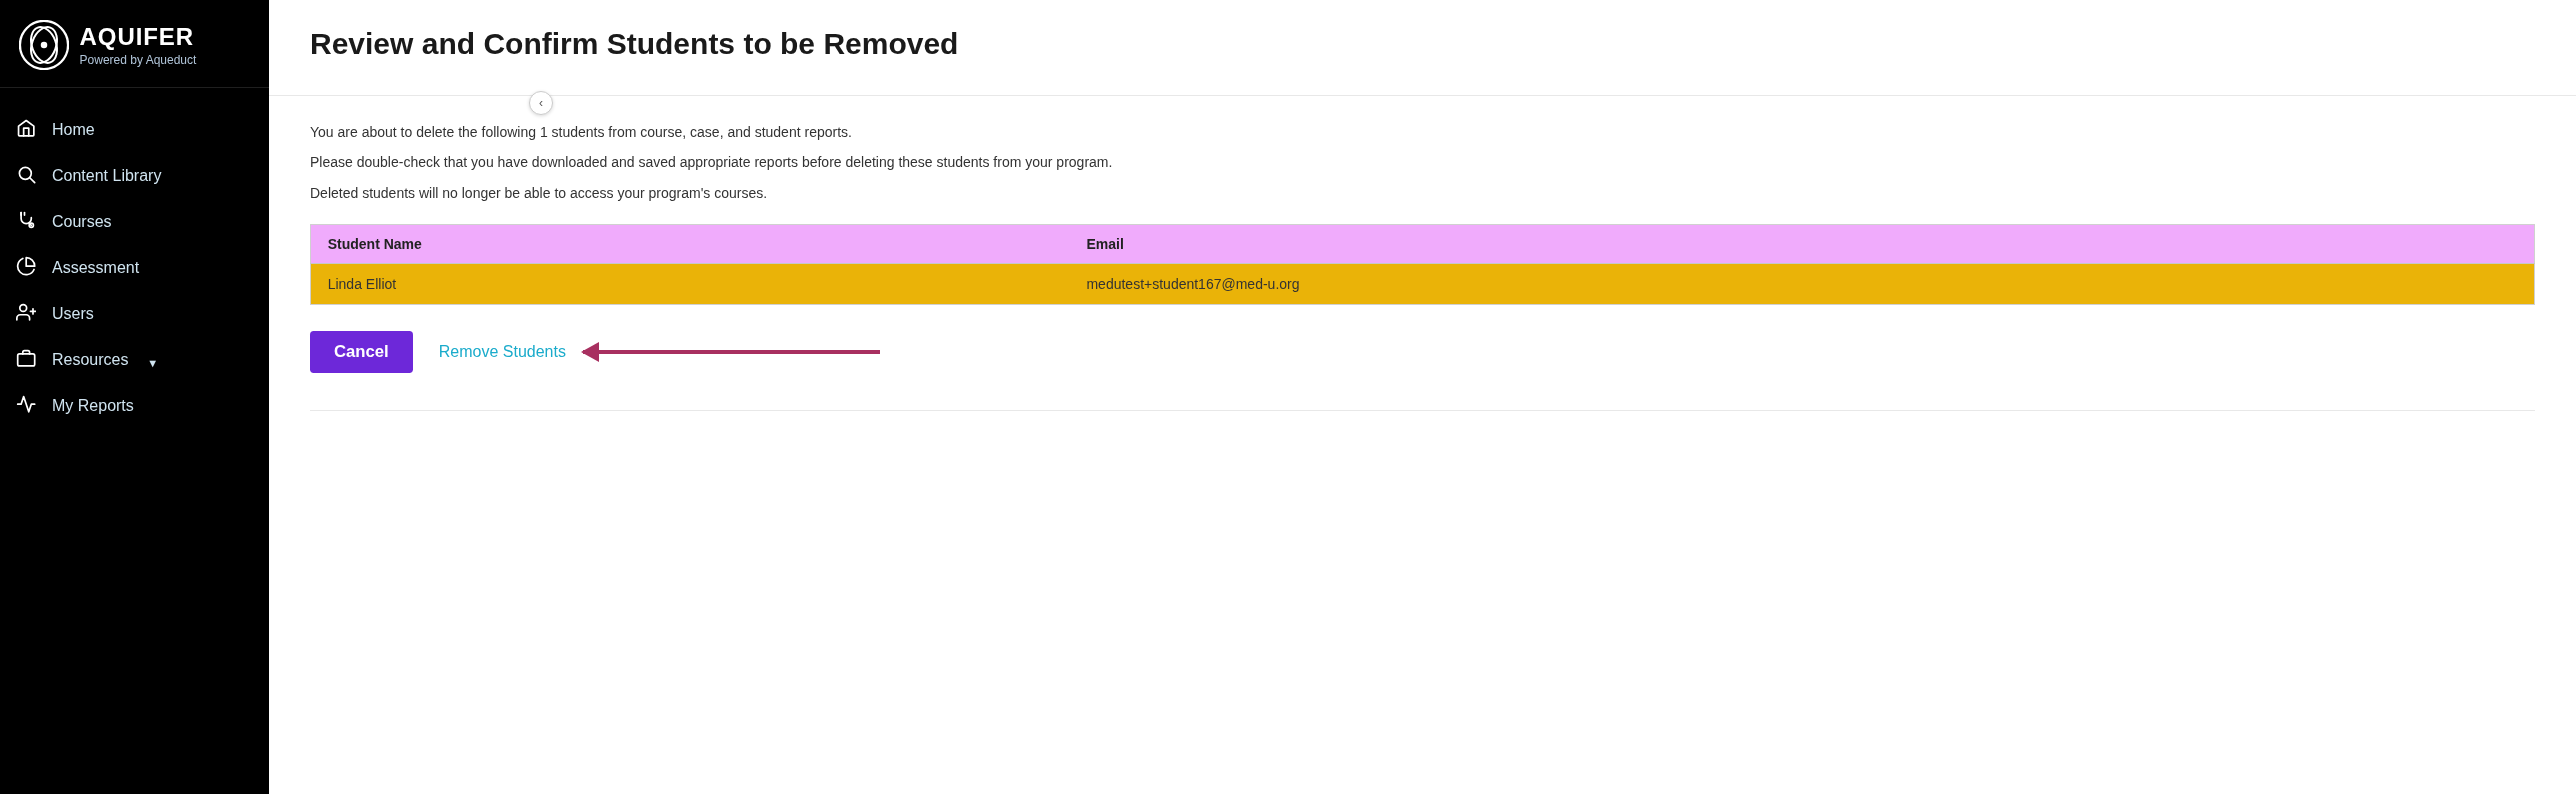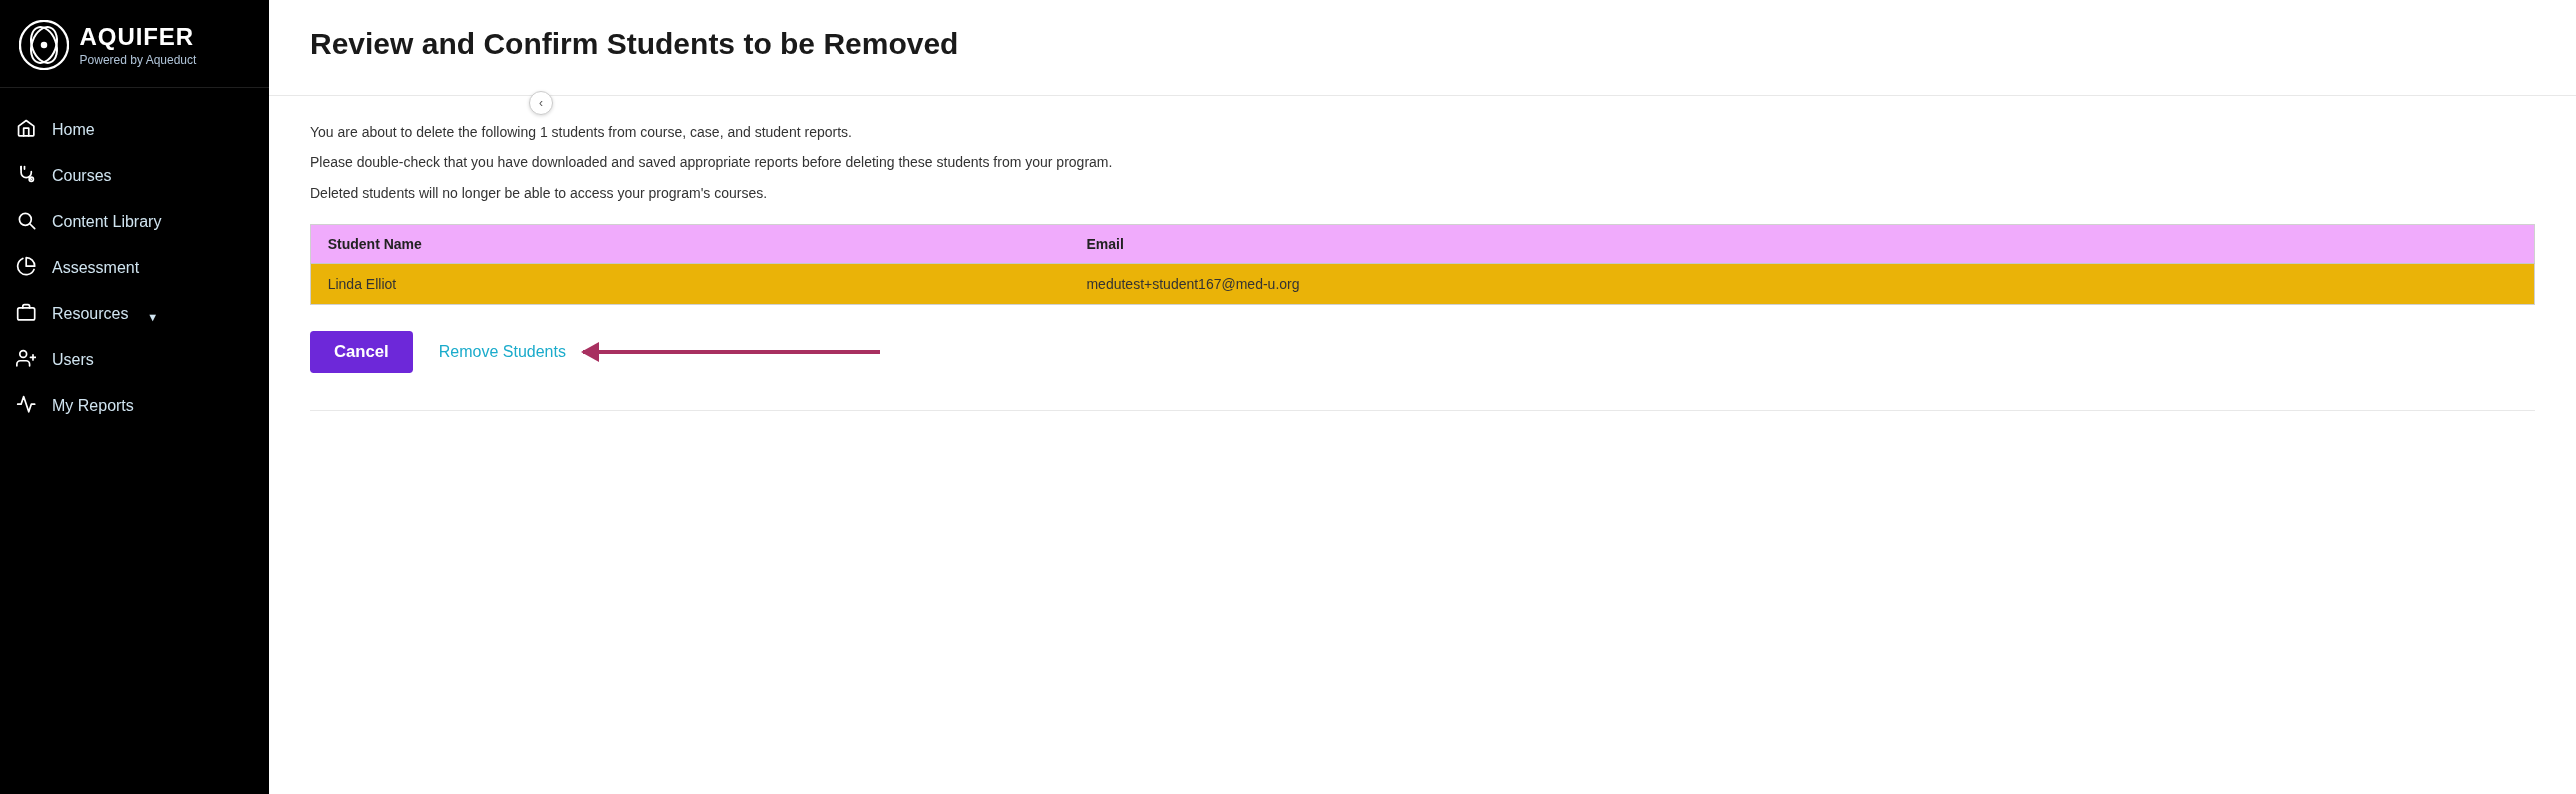--- a/index.html
+++ b/index.html
@@ -248,71 +248,71 @@
           <path d="M3 9.5L12 3l9 6.5V20a1 1 0 0 1-1 1H4a1 1 0 0 1-1-1V9.5z"></path>
           <path d="M9 21V12h6v9"></path>
         </svg>
       </span>
       <span class="nav-label">Home</span>
     </li>
 
     <li>
       <span class="nav-icon">
         <svg width="20.4" height="20.4" viewBox="0 0 24 24" fill="none" stroke="white" stroke-width="2" stroke-linecap="round" stroke-linejoin="round">
+          <circle cx="11" cy="11" r="7"></circle>
+          <line x1="16.5" y1="16.5" x2="22" y2="22"></line>
+        </svg>
+      </span>
+      <span class="nav-label">Content Library</span>
+    </li>
+
+    <li>
+      <span class="nav-icon">
+        <svg width="20.4" height="20.4" viewBox="0 0 24 24" fill="none" stroke="white" stroke-width="2" stroke-linecap="round" stroke-linejoin="round">
           <circle cx="18" cy="18" r="2.5"></circle>
           <path d="M6 3v7a6 6 0 0 0 6 6 6 6 0 0 0 6-6V9"></path>
           <line x1="6" y1="3" x2="6" y2="6"></line>
           <line x1="10" y1="3" x2="10" y2="6"></line>
           <path d="M15.5 15.5L18 18"></path>
         </svg>
       </span>
       <span class="nav-label">Courses</span>
     </li>
 
     <li>
       <span class="nav-icon">
         <svg width="20.4" height="20.4" viewBox="0 0 24 24" fill="none" stroke="white" stroke-width="2" stroke-linecap="round" stroke-linejoin="round">
-          <circle cx="11" cy="11" r="7"></circle>
-          <line x1="16.5" y1="16.5" x2="22" y2="22"></line>
-        </svg>
-      </span>
-      <span class="nav-label">Content Library</span>
-    </li>
-
-    <li>
-      <span class="nav-icon">
-        <svg width="20.4" height="20.4" viewBox="0 0 24 24" fill="none" stroke="white" stroke-width="2" stroke-linecap="round" stroke-linejoin="round">
           <path d="M21.21 15.89A10 10 0 1 1 8 2.83"></path>
           <path d="M22 12A10 10 0 0 0 12 2v10z"></path>
         </svg>
       </span>
       <span class="nav-label">Assessment</span>
-    </li>
-
-    <li>
-      <span class="nav-icon">
-        <svg width="20.4" height="20.4" viewBox="0 0 24 24" fill="none" stroke="white" stroke-width="2" stroke-linecap="round" stroke-linejoin="round">
-          <rect x="2" y="7" width="20" height="14" rx="2"></rect>
-          <path d="M16 7V5a2 2 0 0 0-2-2h-4a2 2 0 0 0-2 2v2"></path>
-        </svg>
-      </span>
-      <span class="nav-label">Resources</span>
-      <span class="chevron-down">▼</span>
     </li>
 
     <li>
       <span class="nav-icon">
         <svg width="20.4" height="20.4" viewBox="0 0 24 24" fill="none" stroke="white" stroke-width="2" stroke-linecap="round" stroke-linejoin="round">
           <path d="M16 21v-2a4 4 0 0 0-4-4H5a4 4 0 0 0-4 4v2"></path>
           <circle cx="8.5" cy="7" r="4"></circle>
           <line x1="20" y1="8" x2="20" y2="14"></line>
           <line x1="17" y1="11" x2="23" y2="11"></line>
         </svg>
       </span>
       <span class="nav-label">Users</span>
+    </li>
+
+    <li>
+      <span class="nav-icon">
+        <svg width="20.4" height="20.4" viewBox="0 0 24 24" fill="none" stroke="white" stroke-width="2" stroke-linecap="round" stroke-linejoin="round">
+          <rect x="2" y="7" width="20" height="14" rx="2"></rect>
+          <path d="M16 7V5a2 2 0 0 0-2-2h-4a2 2 0 0 0-2 2v2"></path>
+        </svg>
+      </span>
+      <span class="nav-label">Resources</span>
+      <span class="chevron-down">▼</span>
     </li>
 
     <li>
       <span class="nav-icon">
         <svg width="20.4" height="20.4" viewBox="0 0 24 24" fill="none" stroke="white" stroke-width="2" stroke-linecap="round" stroke-linejoin="round">
           <polyline points="22 12 18 12 15 21 9 3 6 12 2 12"></polyline>
         </svg>
       </span>
       <span class="nav-label">My Reports</span>
     </li>

